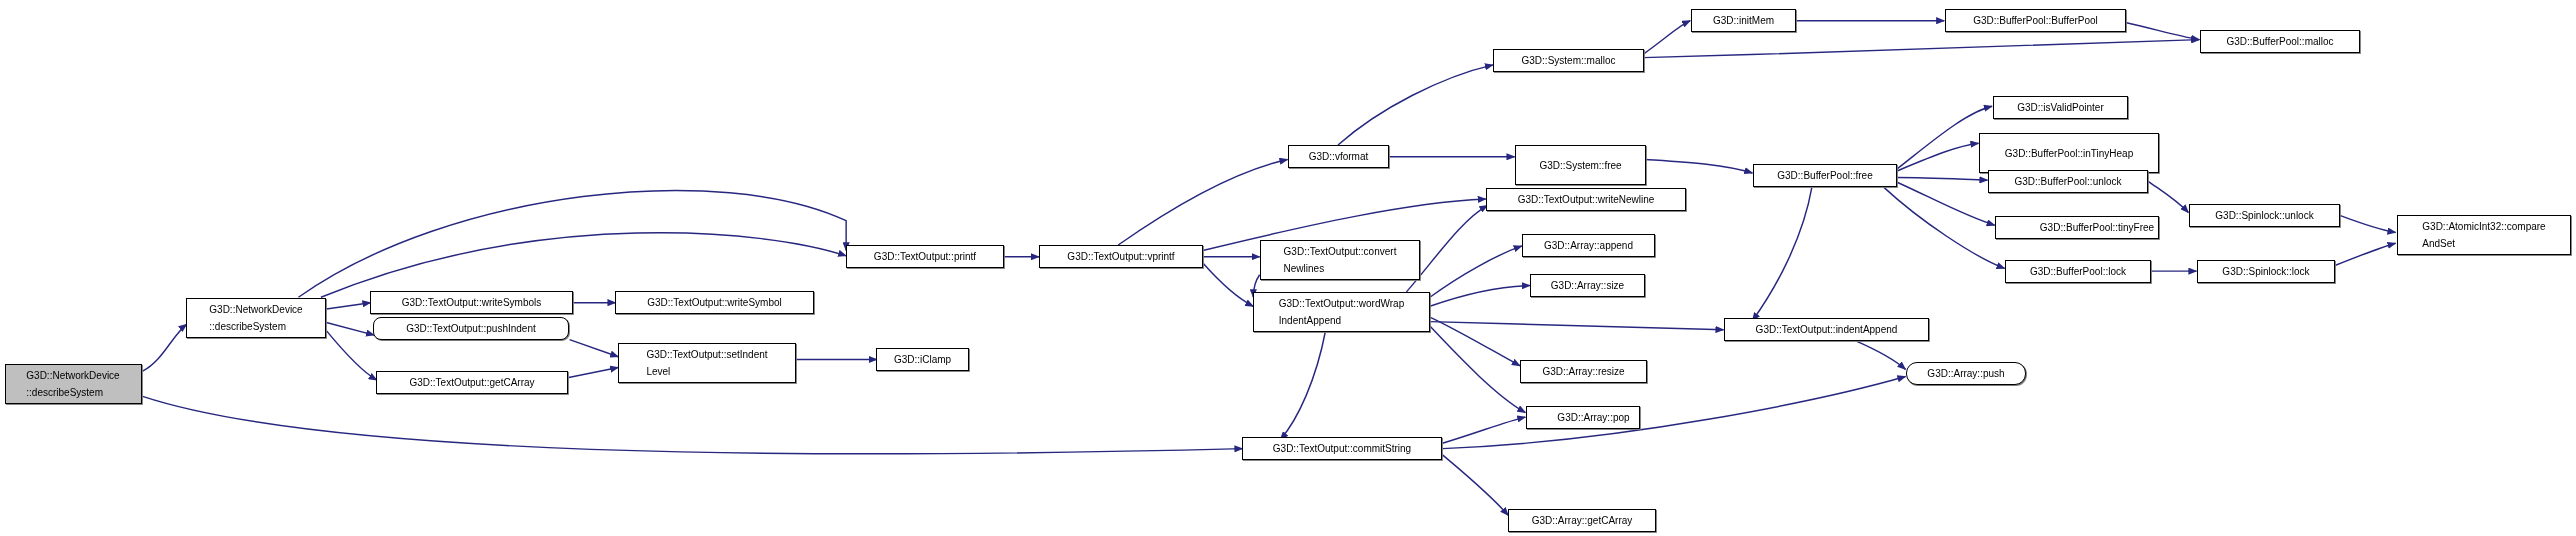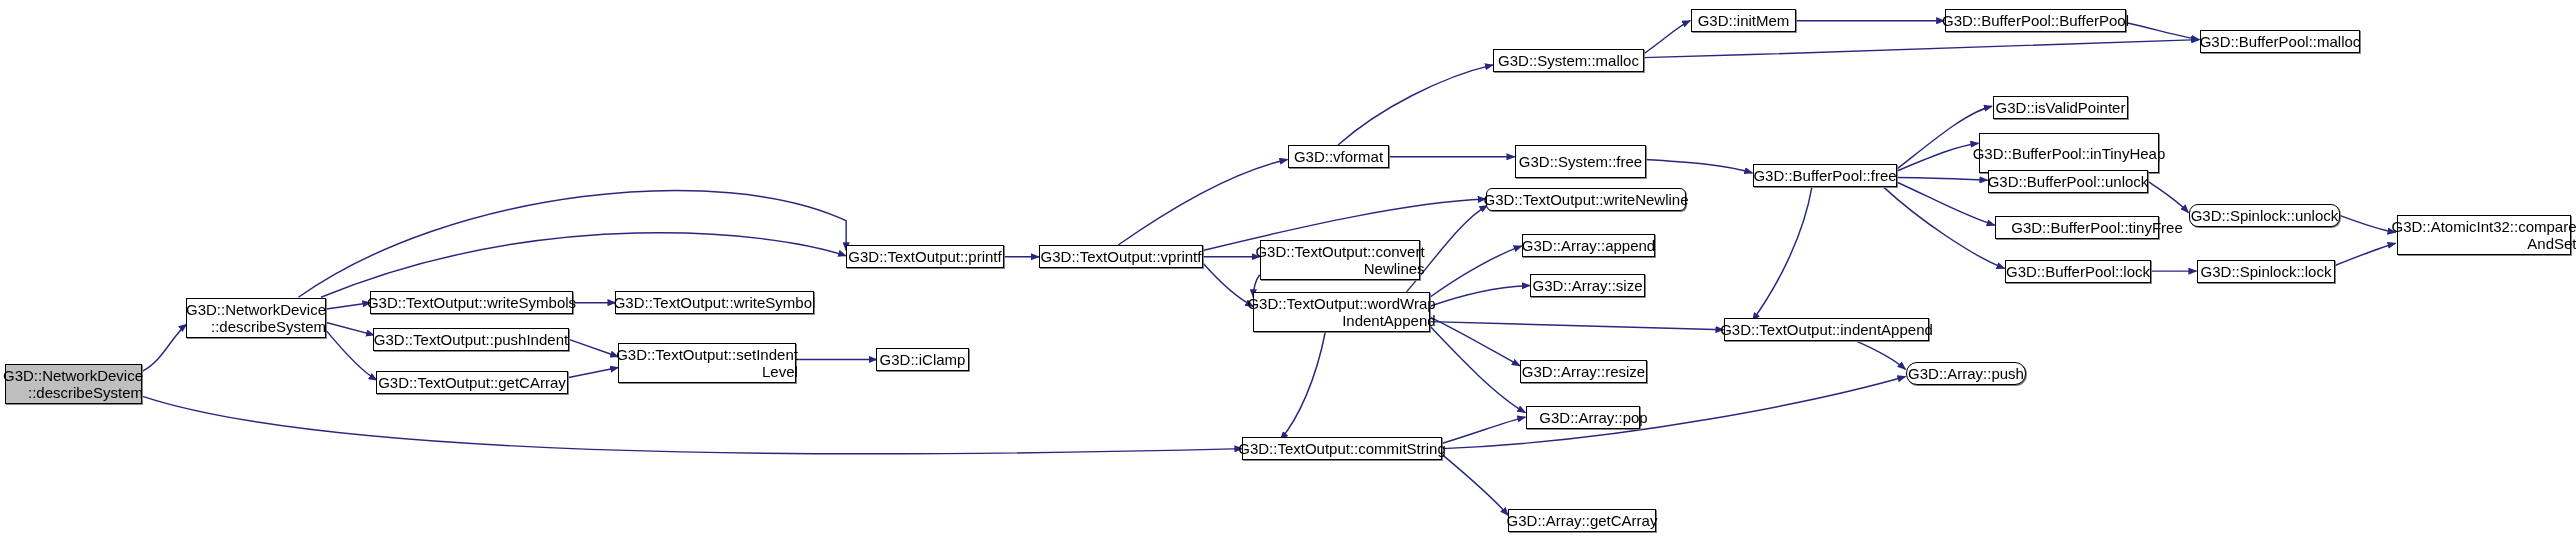--- a/index.html
+++ b/index.html
@@ -13,23 +13,23 @@
   }
   #edges{position:absolute;left:0;top:0;width:2576px;height:536px;}
   .node{
     position:absolute;
     box-sizing:border-box;
     border:0.9px solid #000000;
     background:#ffffff;
     display:flex;
     align-items:center;
     justify-content:center;
-    text-align:right;
+    text-align:left;
     color:#000000;
-    font-size:15px;
+    font-size:10px;
     line-height:17px;
     letter-spacing:0px;
     white-space:pre-line;
     box-shadow:0.9px 0.9px 0 0 #7a7a7a;
   }
   .node.hl{
     background:#bfbfbf;
     border:0.9px solid #000000;
   }
 </style>
@@ -90,47 +90,47 @@
         <path d="M1600,498 C1800,490 2020,445 2114,418" marker-end="url(#arrow)"></path>
         <path d="M2060,379 C2085,390 2100,398 2114,410" marker-end="url(#arrow)"></path>
       </g>
   </svg>
   <div id="node-layer">
       <div class="node hl" style="left: 4.5px; top: 364px; width: 137px; height: 40px;">G3D::NetworkDevice
 ::describeSystem</div>
       <div class="node" style="left: 186px; top: 298px; width: 140px; height: 40px;">G3D::NetworkDevice
 ::describeSystem</div>
       <div class="node" style="left: 370px; top: 291px; width: 203px; height: 23.4px;">G3D::TextOutput::writeSymbols</div>
-      <div class="node" style="left: 373px; top: 328px; width: 196px; height: 23.4px;">G3D::TextOutput::pushIndent</div>
+      <div class="node" style="left: 373px; top: 317px; width: 196px; height: 23.4px; border-radius: 8px;">G3D::TextOutput::pushIndent</div>
       <div class="node" style="left: 376px; top: 371px; width: 192px; height: 23.4px;">G3D::TextOutput::getCArray</div>
       <div class="node" style="left: 615px; top: 291px; width: 199px; height: 23.4px;">G3D::TextOutput::writeSymbol</div>
       <div class="node" style="left: 618px; top: 343px; width: 178px; height: 40px;">G3D::TextOutput::setIndent
 Level</div>
       <div class="node" style="left: 876px; top: 348px; width: 93px; height: 23.4px;">G3D::iClamp</div>
       <div class="node" style="left: 846px; top: 245px; width: 158px; height: 23.4px;">G3D::TextOutput::printf</div>
       <div class="node" style="left: 1039px; top: 245px; width: 164px; height: 23.4px;">G3D::TextOutput::vprintf</div>
       <div class="node" style="left: 1288px; top: 145px; width: 101px; height: 23.4px;">G3D::vformat</div>
       <div class="node" style="left: 1260px; top: 240px; width: 160px; height: 40px;">G3D::TextOutput::convert
 Newlines</div>
       <div class="node" style="left: 1253px; top: 292px; width: 177px; height: 40px;">G3D::TextOutput::wordWrap
 IndentAppend</div>
       <div class="node" style="left: 1242px; top: 437px; width: 200px; height: 23.4px;">G3D::TextOutput::commitString</div>
-      <div class="node" style="left: 1515px; top: 145px; width: 131px; height: 33px;">G3D::System::free</div>
-      <div class="node" style="left: 1486px; top: 188px; width: 200px; height: 23.4px; border-radius: 6px;">G3D::TextOutput::writeNewline</div>
+      <div class="node" style="left: 1515px; top: 145px; width: 131px; height: 40px;">G3D::System::free</div>
+      <div class="node" style="left: 1486px; top: 188px; width: 200px; height: 23.4px;">G3D::TextOutput::writeNewline</div>
       <div class="node" style="left: 1493px; top: 49px; width: 151px; height: 23.4px;">G3D::System::malloc</div>
       <div class="node" style="left: 1691px; top: 9px; width: 105px; height: 23.4px;">G3D::initMem</div>
       <div class="node" style="left: 1945px; top: 9px; width: 181px; height: 23.4px;">G3D::BufferPool::BufferPool</div>
       <div class="node" style="left: 2200px; top: 30px; width: 160px; height: 23.4px;">G3D::BufferPool::malloc</div>
       <div class="node" style="left: 1753px; top: 164px; width: 144px; height: 23.4px;">G3D::BufferPool::free</div>
       <div class="node" style="left: 1993px; top: 96px; width: 135px; height: 23.4px;">G3D::isValidPointer</div>
       <div class="node" style="left: 1979px; top: 133px; width: 180px; height: 40px;">G3D::BufferPool::inTinyHeap</div>
       <div class="node" style="left: 1988px; top: 170px; width: 160px; height: 23.4px;">G3D::BufferPool::unlock</div>
       <div class="node" style="left: 1995px; top: 216px; width: 164px; height: 23.4px; padding-left: 40px;">G3D::BufferPool::tinyFree</div>
       <div class="node" style="left: 2005px; top: 260px; width: 146px; height: 23.4px;">G3D::BufferPool::lock</div>
-      <div class="node" style="left: 2189px; top: 204px; width: 151px; height: 23.4px; border-radius: 9px;">G3D::Spinlock::unlock</div>
+      <div class="node" style="left: 2189px; top: 204px; width: 151px; height: 23.4px;">G3D::Spinlock::unlock</div>
       <div class="node" style="left: 2197px; top: 260px; width: 138px; height: 23.4px;">G3D::Spinlock::lock</div>
       <div class="node" style="left: 2397px; top: 215px; width: 174px; height: 40px;">G3D::AtomicInt32::compare
 AndSet</div>
       <div class="node" style="left: 1522px; top: 234px; width: 133px; height: 23.4px;">G3D::Array::append</div>
       <div class="node" style="left: 1530px; top: 274px; width: 115px; height: 23.4px;">G3D::Array::size</div>
       <div class="node" style="left: 1520px; top: 360px; width: 127px; height: 23.4px;">G3D::Array::resize</div>
       <div class="node" style="left: 1526px; top: 406px; width: 114px; height: 23.4px; padding-left: 21px;">G3D::Array::pop</div>
       <div class="node" style="left: 1508px; top: 509px; width: 148px; height: 23.4px;">G3D::Array::getCArray</div>
       <div class="node" style="left: 1724px; top: 318px; width: 205px; height: 23.4px;">G3D::TextOutput::indentAppend</div>
       <div class="node" style="left: 1906px; top: 362px; width: 120px; height: 23.4px; border-radius: 11px;">G3D::Array::push</div>

